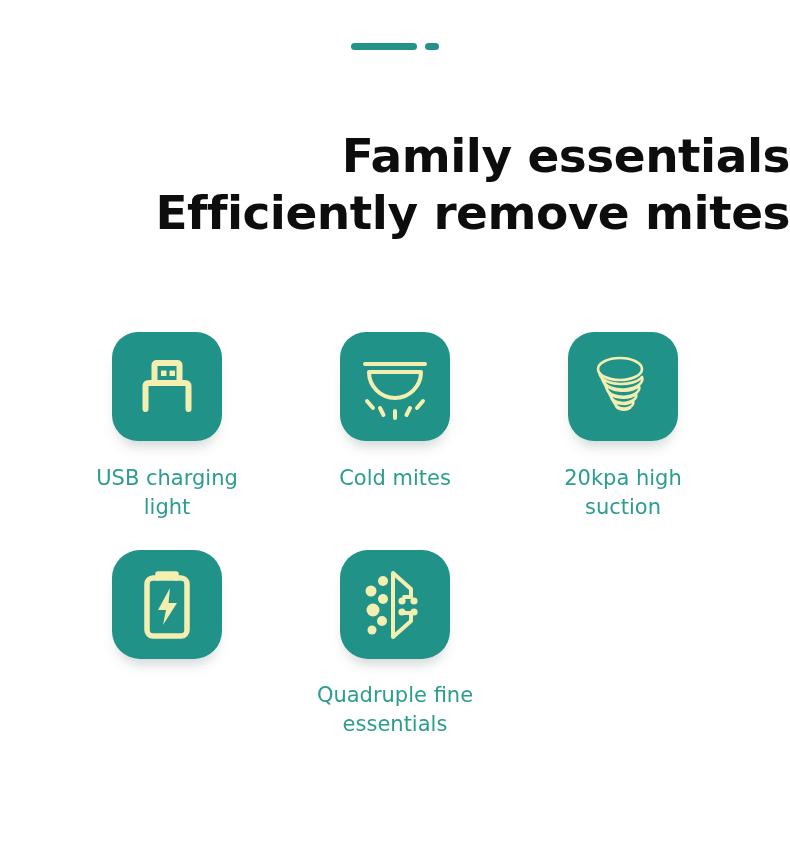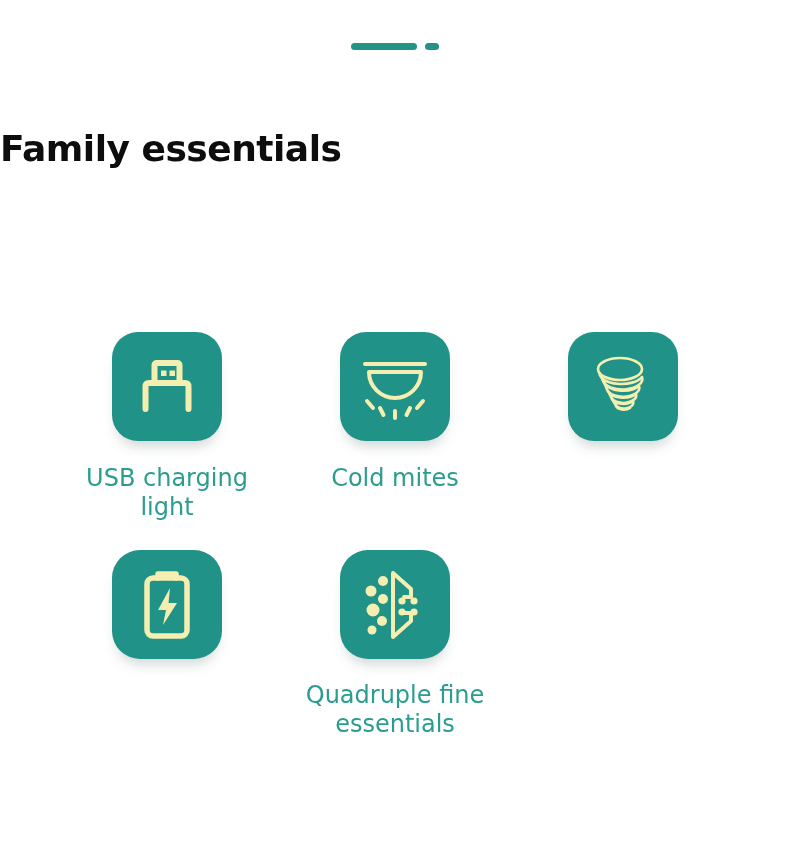--- a/index.html
+++ b/index.html
@@ -39,25 +39,25 @@
     border-radius: 4px;
     background: #239287;
   }
 
   
   .headline {
     position: absolute;
     top: 96px;
     left: 0;
     width: 790px;
-    text-align: left;
+    text-align: right;
     color: #0d0d0d;
     font-family: "DejaVu Sans", "Liberation Sans", sans-serif;
     font-weight: bold;
-    font-size: 36px;
+    font-size: 47px;
     line-height: 57px;
     letter-spacing: -0.5px;
   }
   .headline .line2 { display: block; }
 
   
   .grid {
     position: absolute;
     top: 332px;
     left: 53px;
@@ -79,39 +79,40 @@
     box-shadow: 0 10px 14px -6px rgba(70,90,88,0.28);
     display: flex;
     align-items: center;
     justify-content: center;
     position: relative;
   }
   .tile svg { display: block; }
   .caption {
     margin-top: 23px;
     color: #2a9d8f;
-    font-size: 24px;
+    font-size: 21px;
     line-height: 29px;
     text-align: center;
     font-weight: normal;
     max-width: 230px;
   }
   .row2 .tile { border-radius: 28px; }
   .row2 .caption { margin-top: 22px; }
 </style>
 </head>
 <body>
 
 <div class="divider">
   <span class="bar"></span>
   <span class="dot"></span>
 </div>
 
 <h1 class="headline">
   <span>Family essentials</span>
+  <span class="line2">Efficiently remove mites</span>
 </h1>
 
 <div class="grid">
 
   <div class="cell">
     <div class="tile">
       <svg width="70" height="70" viewBox="0 0 70 70">
         <g fill="none" stroke="#f4efb0" stroke-width="6" stroke-linecap="round" stroke-linejoin="round">
           <rect x="22.5" y="11" width="25" height="20" rx="2"></rect>
           <path d="M13.5 57 L13.5 34.5 Q13.5 31 17 31 L53 31 Q56.5 31 56.5 34.5 L56.5 57"></path>
@@ -151,20 +152,24 @@
         <g fill="none" stroke="#f4efb0" stroke-width="2.6" stroke-linecap="round" stroke-linejoin="round">
           <ellipse cx="33" cy="18" rx="22" ry="11"></ellipse>
           <path d="M12.5 22 A22 11 0 0 0 55 26 A19 10 0 0 1 16 30 Z"></path>
           <path d="M17 31 A19 10 0 0 0 52 35 A15.5 8.5 0 0 1 20 38.5 Z"></path>
           <path d="M21 40 A15.5 8.5 0 0 0 49 43 A12 7 0 0 1 24 46 Z"></path>
           <path d="M25 48 A12 7 0 0 0 46 50 A8.5 5.5 0 0 1 28 53 Z"></path>
           <path d="M29 55 A8.5 5.5 0 0 0 43 57"></path>
         </g>
       </svg>
     </div>
+    <div class="caption">
+      <span>20kpa high</span><br>
+      <span>suction</span>
+    </div>
   </div>
 
   <div class="cell row2">
     <div class="tile">
       <svg width="66" height="74" viewBox="0 0 66 74">
         <g fill="none" stroke="#f4efb0" stroke-width="5.5" stroke-linecap="round" stroke-linejoin="round">
           <path d="M24 10 L24 6 L42 6 L42 10"></path>
           <rect x="13" y="10" width="40" height="58" rx="6"></rect>
         </g>
         <path d="M36 20 L24 42 L32 42 L29 57 L43 35 L34.5 35 Z" fill="#f4efb0"></path>

